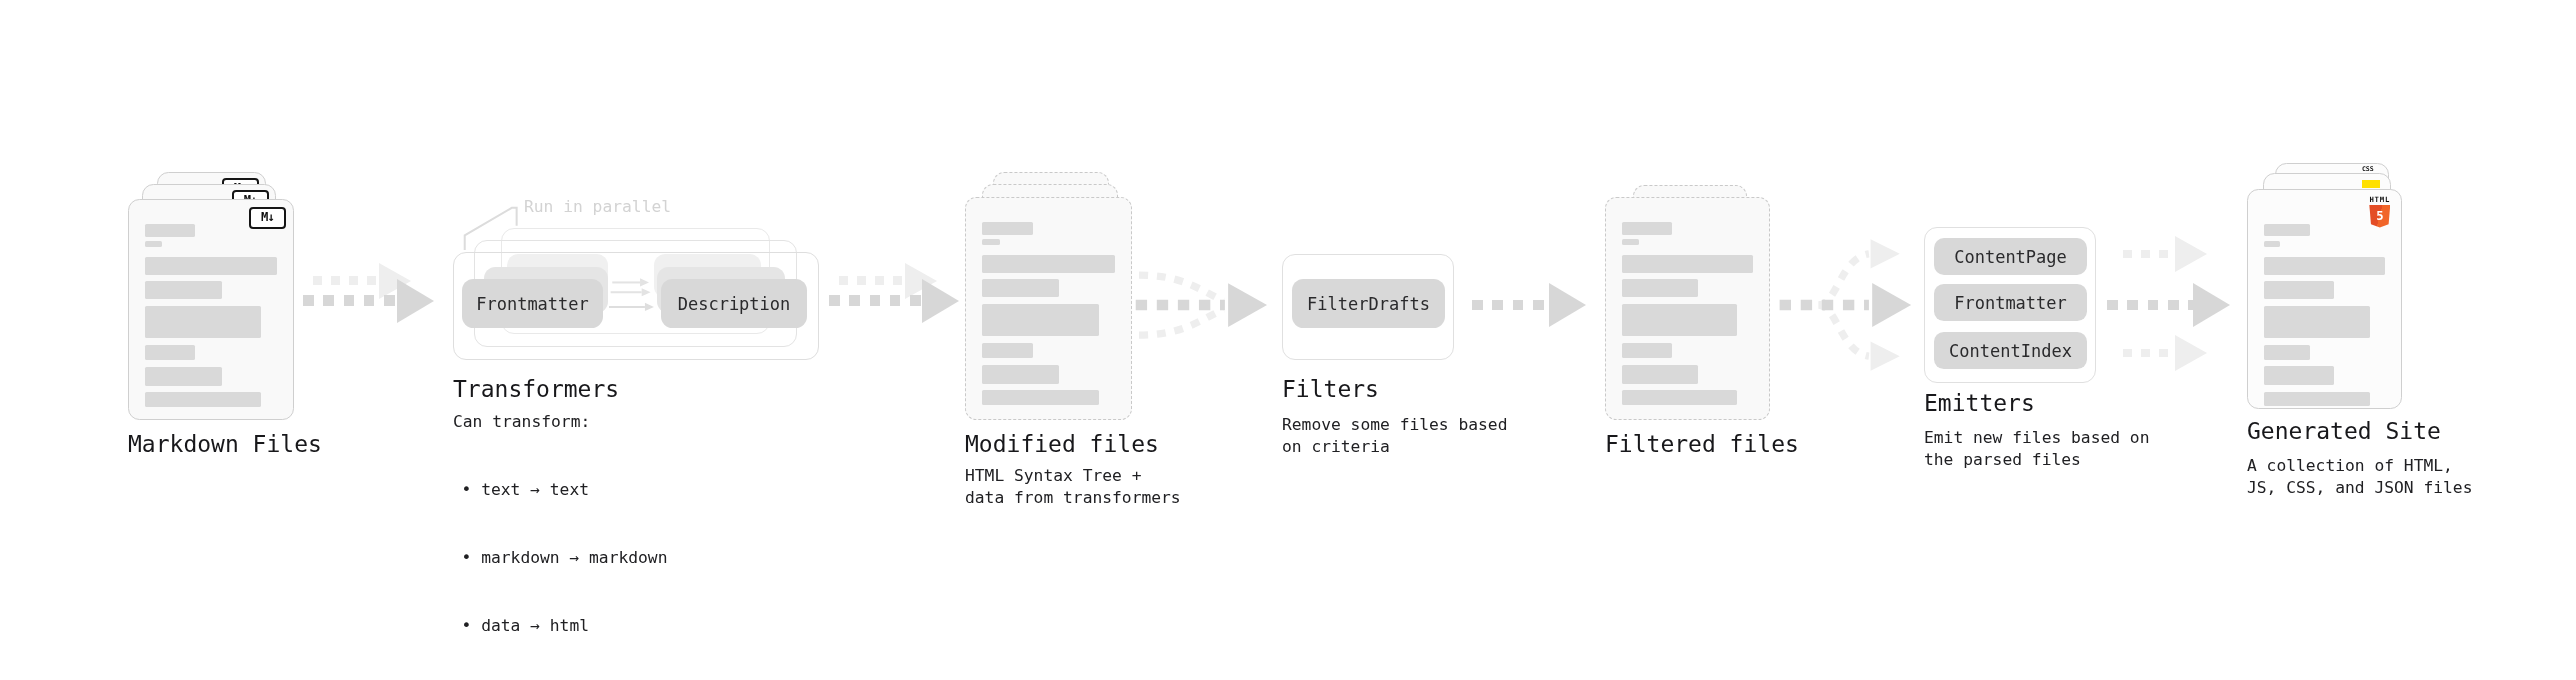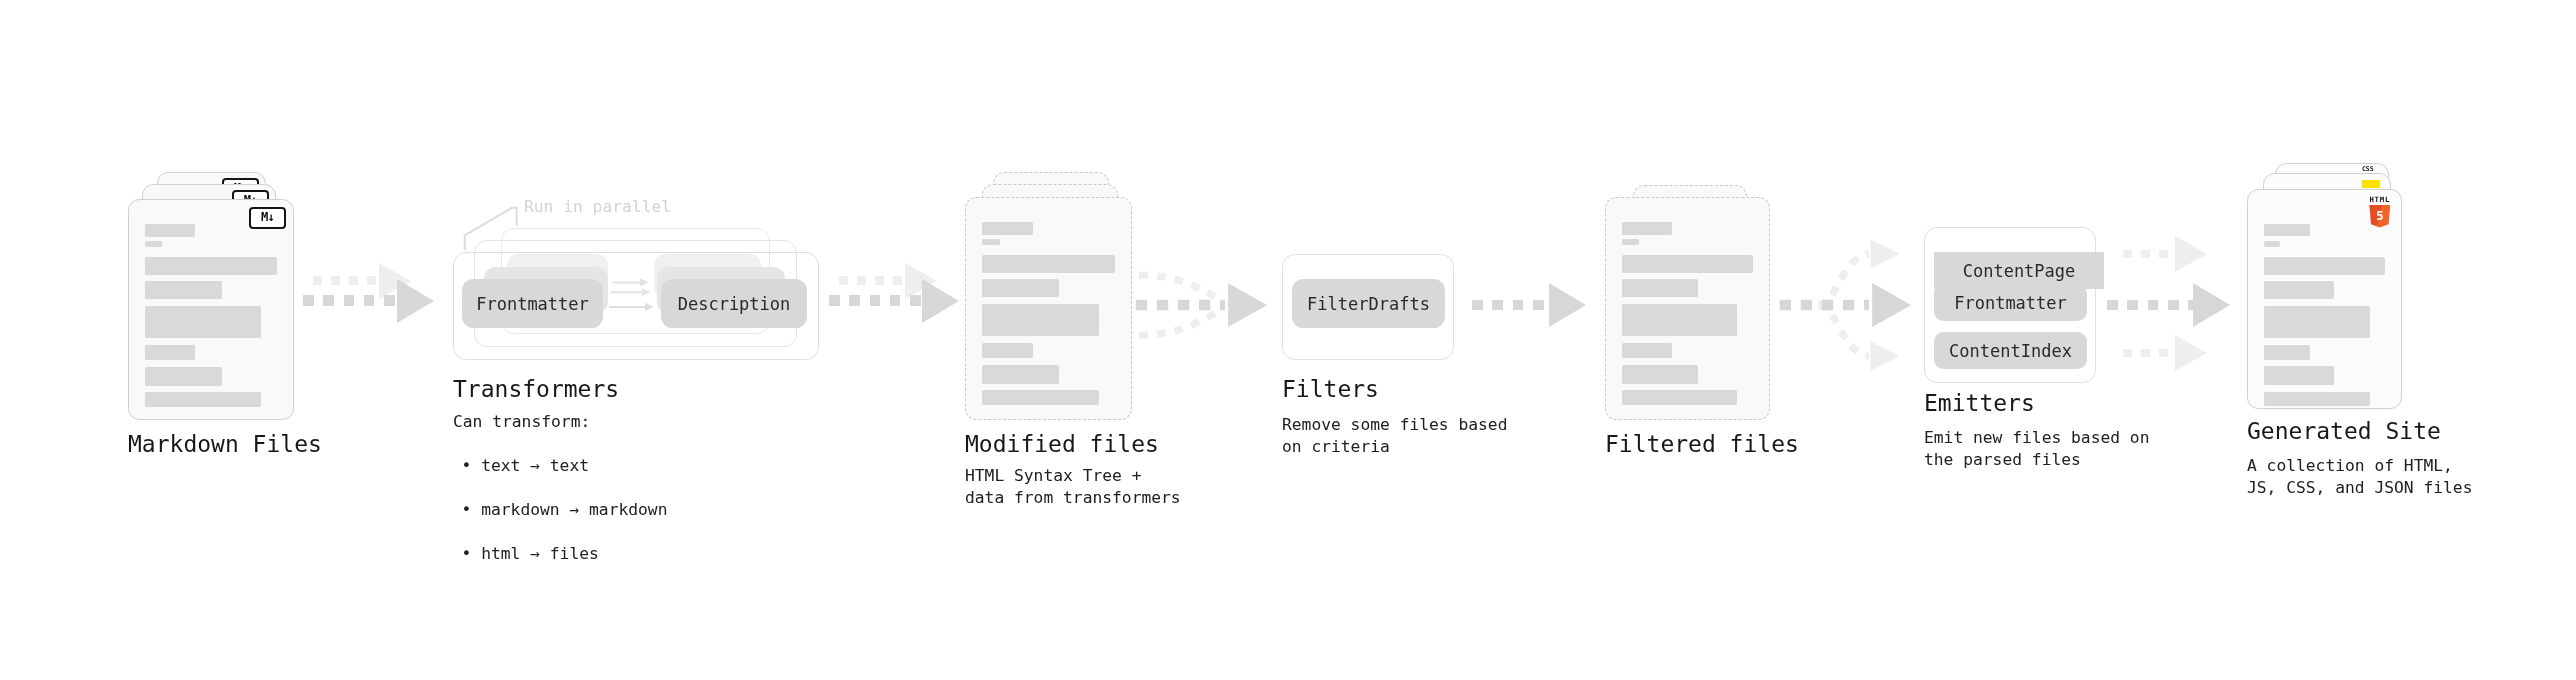--- a/index.html
+++ b/index.html
@@ -12,21 +12,21 @@
        border-radius:11.4px;box-sizing:border-box;}
   .doc.dashed{border-style:dashed;border-color:#c9c9c9;}
   .doc.white{background:#fcfcfc;}
   .bars{position:absolute;left:16.3px;right:16.3px;top:24.4px;}
   .bar{background:var(--bar_grey,#d9d9d9);border-radius:1.6px;}
   
   .z1{z-index:1}.z2{z-index:2}.z3{z-index:3}
   
   .stage-label{position:absolute;font-size:23px;line-height:1.1;color:var(--text_dark,#18181b);white-space:nowrap;}
   .stage-desc{position:absolute;font-size:16.3px;line-height:22px;color:#202023;white-space:pre-line;}
-  .bullet-line{padding-left:1.6px;}
+  .bullet-line{padding-left:1.6px;margin-top:24px;}
   
   .frame{position:absolute;border:1.6px solid var(--frame_border,#e0e0e0);border-radius:13px;box-sizing:border-box;background:transparent;}
   .frame.filled{background:#fff;}
   .pill{position:absolute;background:var(--pill_grey,#d8d8d8);border-radius:11.4px;display:flex;
         align-items:center;justify-content:center;font-size:17px;color:#2a2a2c;white-space:nowrap;}
   .ghostM{background:#e5e5e5;}
   .ghostB{background:#f0f0f0;}
   
   .dashes{position:absolute;background:repeating-linear-gradient(90deg,var(--arrow_grey,#d7d7d7) 0 10.6px,transparent 10.6px 20.3px);}
   .dashes.faint{background:repeating-linear-gradient(90deg,var(--arrow_faint,#eeeeee) 0 9px,transparent 9px 18px);}
@@ -110,21 +110,21 @@
 
     <div class="pill ghostB" style="left:654px;top:254px;width:107px;height:44px"></div>
     <div class="pill ghostM" style="left:657px;top:267px;width:128px;height:46px"></div>
     <div class="pill" style="left:661px;top:279px;width:146px;height:49px">Description</div>
   </div>
   <div class="stage-label" style="left:453px;top:377px">Transformers</div>
   <div class="stage-desc" style="left:453px;top:411px">Can transform:</div>
   <div class="stage-desc" style="left:460px;top:433px">
     <div class="bullet-line">• text → text</div>
     <div class="bullet-line">• markdown → markdown</div>
-    <div class="bullet-line">• html → files</div>
+    <div class="bullet-line">• data → html</div>
   </div>
 
   <div>
     <div class="dashes faint" style="left:839px;top:276px;width:68px;height:9px"></div>
     <div class="head faint" style="left:905px;top:263px"></div>
     <div class="dashes" style="left:829px;top:295px;width:94px;height:10.6px"></div>
     <div class="head" style="left:922px;top:279px"></div>
   </div>
 
   <div>
@@ -188,21 +188,21 @@
     <path d="M50 85 C72 85 78 26 112 22" fill="none" stroke="var(--arrow_faint,#eeeeee)" stroke-width="9" stroke-dasharray="11 11"></path>
     <path d="M50 85 C72 85 78 144 112 148" fill="none" stroke="var(--arrow_faint,#eeeeee)" stroke-width="9" stroke-dasharray="11 11"></path>
     <path d="M2 85 H112" fill="none" stroke="var(--arrow_grey,#d7d7d7)" stroke-width="13" stroke-dasharray="14 12"></path>
     <polygon points="116,58 164,85 116,112" fill="var(--arrow_grey,#d7d7d7)"></polygon>
     <polygon points="114,4 150,22 114,40" fill="var(--arrow_faint,#eeeeee)"></polygon>
     <polygon points="114,130 150,148 114,166" fill="var(--arrow_faint,#eeeeee)"></polygon>
   </svg>
 
   <div>
     <div class="frame filled" style="left:1924px;top:227px;width:172px;height:156px"></div>
-    <div class="pill" style="left:1934px;top:252px;width:170px;height:37px;border-radius:0">ContentPage</div>
+    <div class="pill" style="left:1934px;top:238px;width:153px;height:37px;border-radius:10px">ContentPage</div>
     <div class="pill" style="left:1934px;top:284px;width:153px;height:37px;border-radius:9.8px">Frontmatter</div>
     <div class="pill" style="left:1934px;top:332px;width:153px;height:37px;border-radius:9.8px">ContentIndex</div>
   </div>
   <div class="stage-label" style="left:1924px;top:391px">Emitters</div>
   <div class="stage-desc" style="left:1924px;top:427px">Emit new files based on
 the parsed files</div>
 
   <div>
     <div class="dashes faint" style="left:2123px;top:250px;width:52px;height:8.1px"></div>
     <div class="head faint" style="left:2175px;top:236px"></div>

